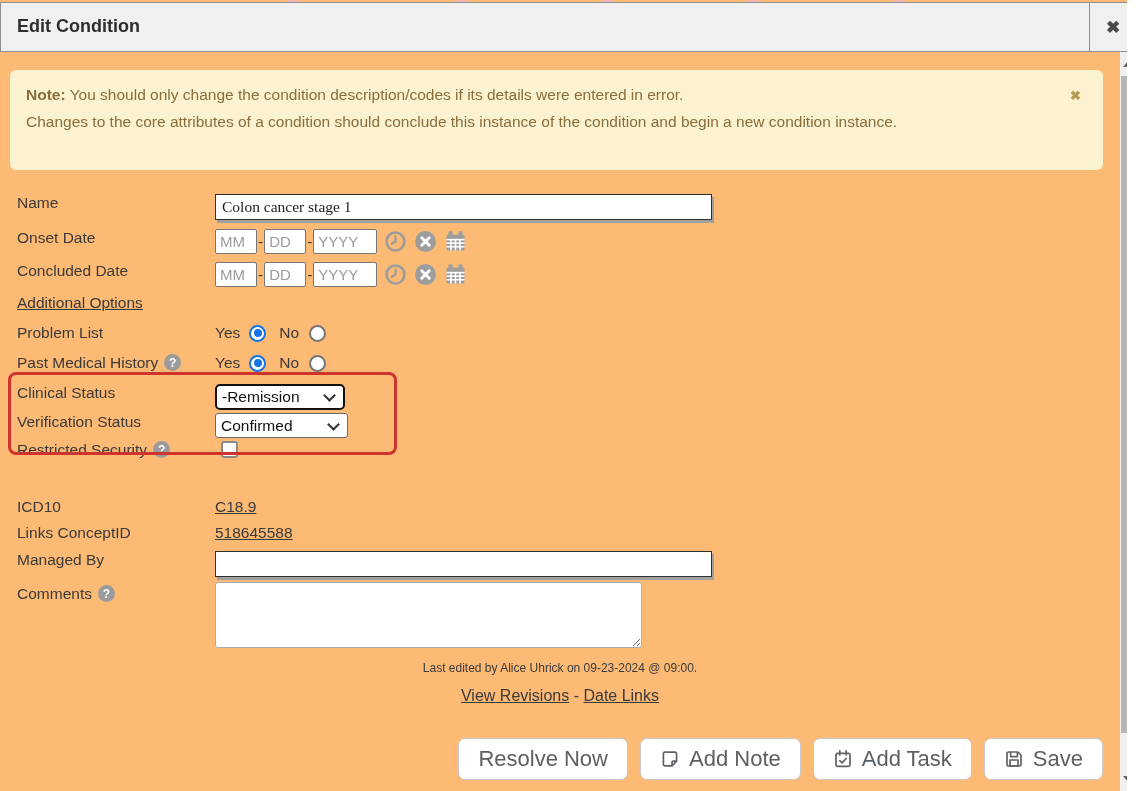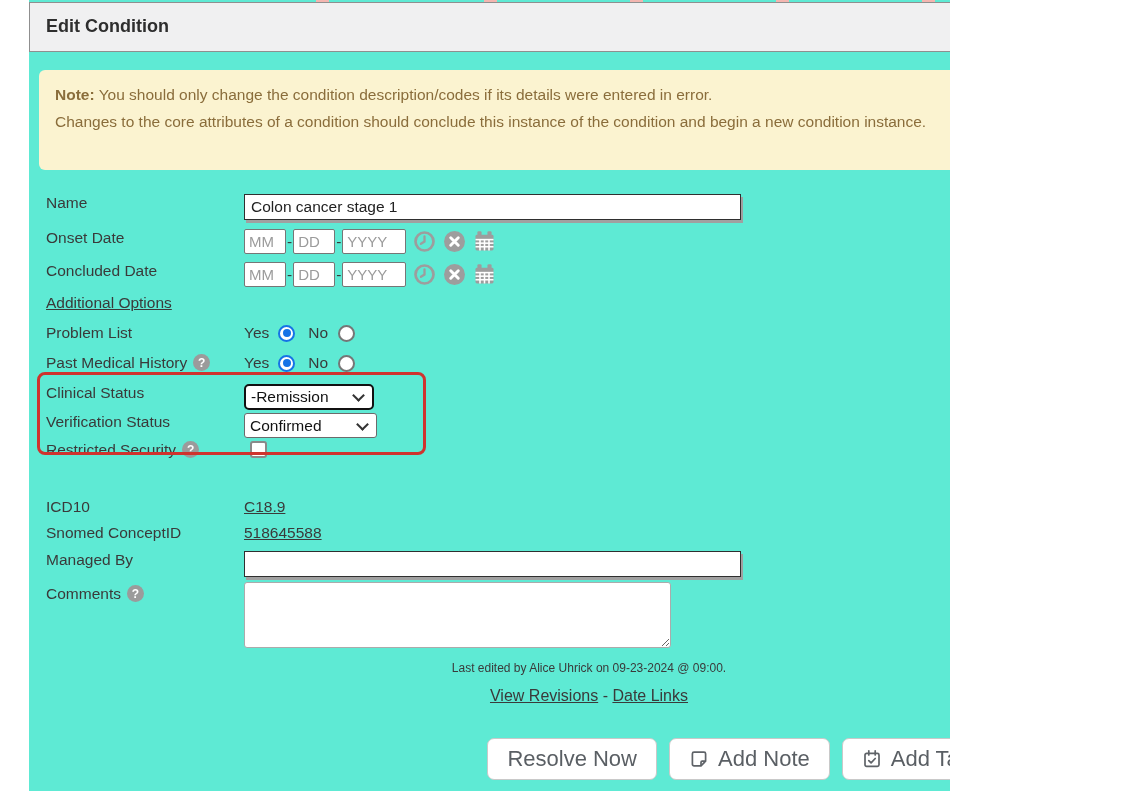--- a/index.html
+++ b/index.html
@@ -1,17 +1,17 @@
 <!DOCTYPE html>
 <html><head>
 <meta charset="utf-8">
 <style>
   html,body{margin:0;padding:0;}
-  .stage{position:relative;width:921px;height:791px;background:#5eead4;overflow:hidden;
-         font-family:"Liberation Sans",sans-serif;color:#3a3a3a;margin-left:29px;}
+  .stage{position:relative;width:1127px;height:791px;background:#fdba74;overflow:hidden;
+         font-family:"Liberation Sans",sans-serif;color:#3a3a3a;}
 
   
   .peek{position:absolute;top:0;width:13px;height:2px;background:#f3b6b0;}
 
   
   .hdr{position:absolute;top:2px;left:0;width:1137px;height:50px;background:#f0f0f1;
        border:1px solid #8f8f8f;box-sizing:border-box;}
   .hdr-title{position:absolute;left:16px;top:0;line-height:47px;font-size:18px;font-weight:bold;color:#2e2e2e;}
   .hdr-close{position:absolute;right:0;top:0;width:46px;height:48px;border-left:1px solid #8f8f8f;
              display:flex;align-items:center;justify-content:center;font-size:17px;font-weight:bold;
@@ -39,21 +39,21 @@
   .r-verif{top:413px;height:26px;}
   .r-restsec{top:441px;height:24px;}
   .r-icd9{top:472px;height:24px;}
   .r-icd10{top:498px;height:24px;}
   .r-snomed{top:524px;height:24px;}
   .r-managed{top:551px;height:28px;}
   .r-comments{top:582px;height:68px;align-items:flex-start;}
   .r-comments .lbl{margin-top:3px;}
 
   .txt{width:497px;height:26px;box-sizing:border-box;border:1px solid #2f2f2f;background:#fff;
-       font-family:Liberation Sans, sans-serif;font-size:15.5px;padding:2px 6px;color:#222;
+       font-family:Liberation Serif, serif;font-size:15.5px;padding:2px 6px;color:#222;
        box-shadow:2px 3px 0 #a0a0a0;border-radius:0;outline:none;}
   .din{height:25px;box-sizing:border-box;border:1px solid #767676;border-radius:2px;
        font-family:inherit;font-size:15px;padding:2px 4px;color:#444;width:42px;outline:none;}
   .din.y{width:64px;}
   .din::placeholder,.txt::placeholder{color:#9b9b9b;}
   .dsep{margin:0 1px;color:#3a3a3a;}
   .dico{display:inline-flex;margin-left:7px;cursor:pointer;}
   .dico:first-of-type{margin-left:9px;}
 
   .lnk{color:#3a3a3a;text-decoration:underline;cursor:pointer;}
@@ -267,21 +267,21 @@
 
 
   <div class="row r-icd10">
     <span class="lbl">ICD10</span>
     <span class="ctl">
         <span class="lnk">C18.9</span>
       </span>
   </div>
 
   <div class="row r-snomed">
-    <span class="lbl">Snomed ConceptID</span>
+    <span class="lbl">Links ConceptID</span>
     <span class="ctl">
         <span class="lnk">518645588</span>
       </span>
   </div>
 
   <div class="row r-managed">
     <span class="lbl">Managed By</span>
     <span class="ctl">
         <input class="txt" type="text" style="">
       </span>

